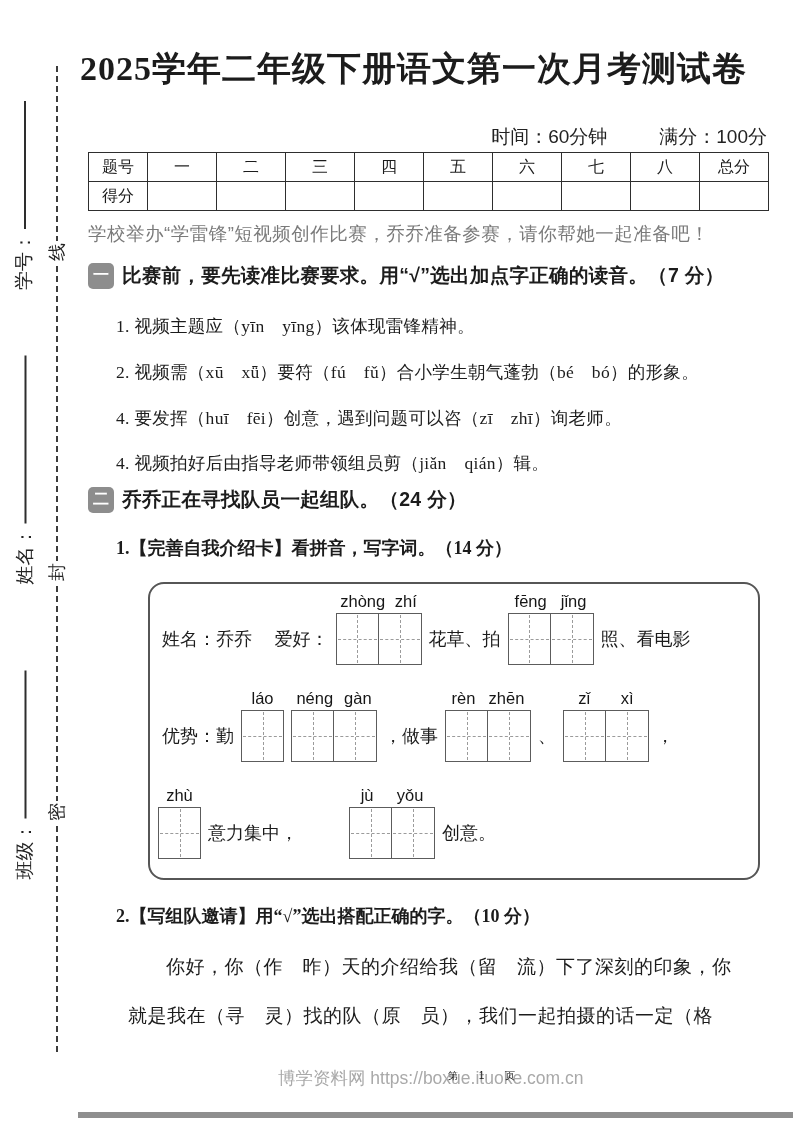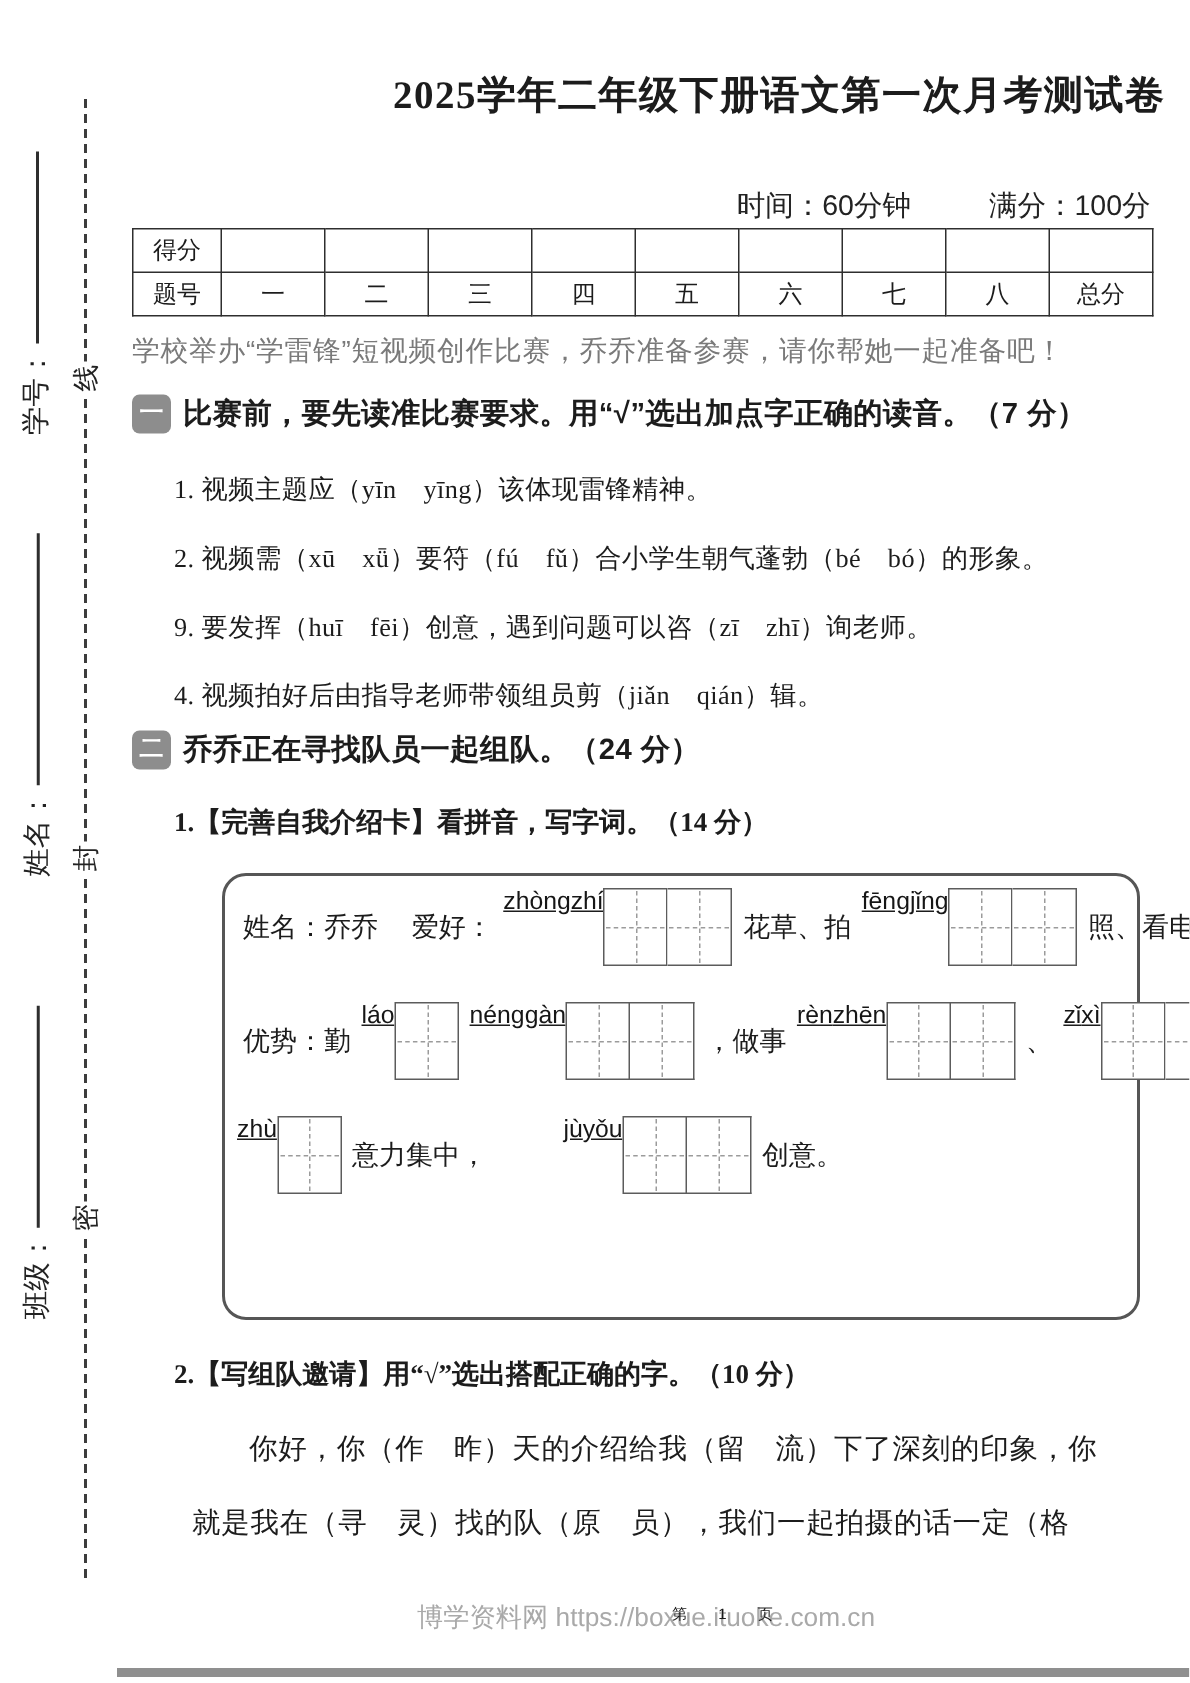--- a/index.html
+++ b/index.html
@@ -9,22 +9,22 @@
   
   .seal-dash{position:absolute;left:56px;top:66px;height:986px;border-left:2px dashed #3c3c3c;}
   .seal-char{position:absolute;left:57px;transform:translate(-50%,-50%) rotate(-90deg);
              background:#fff;padding:6px 2px;font-size:18px;color:#222;}
   .side-block{position:absolute;display:flex;align-items:center;gap:4px;height:26px;
               transform:rotate(-90deg);}
   .side-label{font-size:19px;color:#222;white-space:nowrap;}
   .side-line{display:inline-block;height:1px;border-bottom:2px solid #2e2e2e;}
 
   
-  .title{position:absolute;left:80px;right:16px;top:46px;text-align:right;
-         font-family:"Liberation Serif",serif;font-weight:bold;font-size:26px;
+  .title{position:absolute;left:80px;right:16px;top:46px;text-align:left;
+         font-family:"Liberation Serif",serif;font-weight:bold;font-size:34px;
          letter-spacing:1px;white-space:nowrap;}
   .meta{position:absolute;right:26px;top:124px;display:flex;gap:52px;font-size:19px;color:#222;}
 
   
   .score-table{position:absolute;left:88px;top:152px;border-collapse:collapse;table-layout:fixed;}
   .score-table td{border:1px solid #2e2e2e;height:28px;text-align:center;font-size:16px;
                   padding:0;width:68px;}
   .score-table td.first{width:58px;}
 
   
@@ -40,21 +40,21 @@
 
   .kai{font-family:"Liberation Serif",serif;}
   .item{position:absolute;left:116px;font-size:17.5px;white-space:nowrap;letter-spacing:.3px;}
   .subq{position:absolute;left:116px;font-size:18px;white-space:nowrap;font-weight:600;}
 
   
   .card{position:absolute;left:148px;top:582px;width:612px;height:298px;border:2px solid #565656;
         border-radius:16px;box-sizing:border-box;padding:8px 10px 0 12px;}
   .card-row{display:flex;align-items:flex-end;gap:7px;margin-bottom:24px;}
   .ktext{font-family:"Liberation Serif",serif;font-size:18px;padding-bottom:14px;white-space:nowrap;}
-  .pbg{display:flex;flex-direction:row;text-decoration:underline;}
+  .pbg{display:flex;flex-direction:column;}
   .pys{display:flex;justify-content:space-around;font-size:16.5px;color:#161616;margin-bottom:2px;
        font-family:"Liberation Sans",sans-serif;}
   .cells{display:flex;}
   .cell{width:43px;height:52px;border:1.5px solid #5c5c5c;box-sizing:border-box;position:relative;background:#fff;}
   .cell + .cell{border-left:none;}
   .cell::before{content:"";position:absolute;left:50%;top:1px;bottom:1px;border-left:1.5px dashed #9b9b9b;}
   .cell::after{content:"";position:absolute;top:50%;left:1px;right:1px;border-top:1.5px dashed #9b9b9b;}
 
   
   .para{position:absolute;left:128px;top:942px;width:650px;font-size:19px;line-height:49px;
@@ -93,55 +93,55 @@
 
   <div class="title">2025学年二年级下册语文第一次月考测试卷</div>
   <div class="meta">
     <span>时间：60分钟</span>
     <span>满分：100分</span>
   </div>
 
   <table class="score-table">
     <tbody>
         <tr>
-      <td class="first">得分</td>
-      <td></td>
-      <td></td>
-      <td></td>
-      <td></td>
-      <td></td>
-      <td></td>
-      <td></td>
-      <td></td>
-      <td></td>
-    </tr>
-    <tr>
       <td class="first">题号</td>
       <td>一</td>
       <td>二</td>
       <td>三</td>
       <td>四</td>
       <td>五</td>
       <td>六</td>
       <td>七</td>
       <td>八</td>
       <td>总分</td>
     </tr>
+    <tr>
+      <td class="first">得分</td>
+      <td></td>
+      <td></td>
+      <td></td>
+      <td></td>
+      <td></td>
+      <td></td>
+      <td></td>
+      <td></td>
+      <td></td>
+    </tr>
   </tbody>
     </table>
 
   <div class="intro">学校举办“学雷锋”短视频创作比赛，乔乔准备参赛，请你帮她一起准备吧！</div>
 
   <div class="sec-head" style="top:262px;">
     <span class="badge">一</span>
     <span class="sec-title">比赛前，要先读准比赛要求。用“√”选出加点字正确的读音。（7 分）</span>
   </div>
   <div class="item kai" style="top:314px;">1. 视频主题应（yīn　yīng）该体现雷锋精神。</div>
   <div class="item kai" style="top:360px;">2. 视频需（xū　xǖ）要符（fú　fǔ）合小学生朝气蓬勃（bé　bó）的形象。</div>
-  <div class="item kai" style="top:406px;">9. 要发挥（huī　fēi）创意，遇到问题可以咨（zī　zhī）询老师。</div>
+  <div class="item kai" style="top:406px;">4. 要发挥（huī　fēi）创意，遇到问题可以咨（zī　zhī）询老师。</div>
   <div class="item kai" style="top:451px;">4. 视频拍好后由指导老师带领组员剪（jiǎn　qián）辑。</div>
 
   <div class="sec-head" style="top:486px;">
     <span class="badge">二</span>
     <span class="sec-title">乔乔正在寻找队员一起组队。（24 分）</span>
   </div>
   <div class="subq kai" style="top:536px;">1.【完善自我介绍卡】看拼音，写字词。（14 分）</div>
 
   <div class="card">
 

